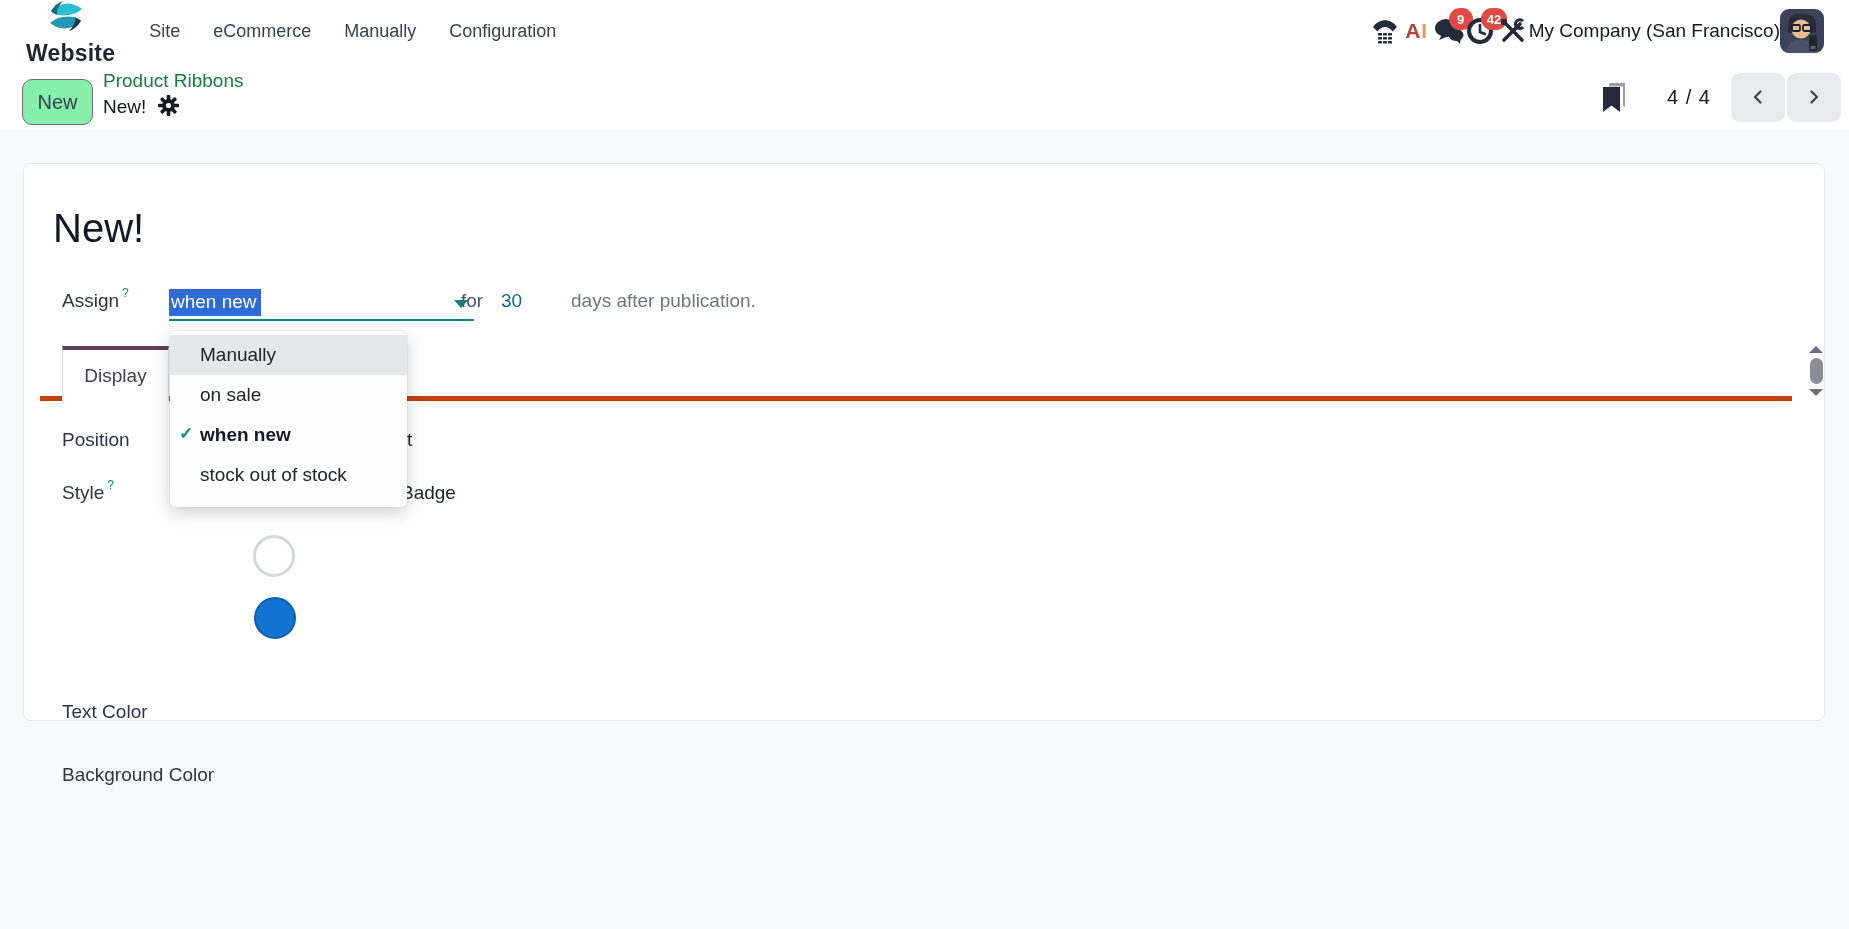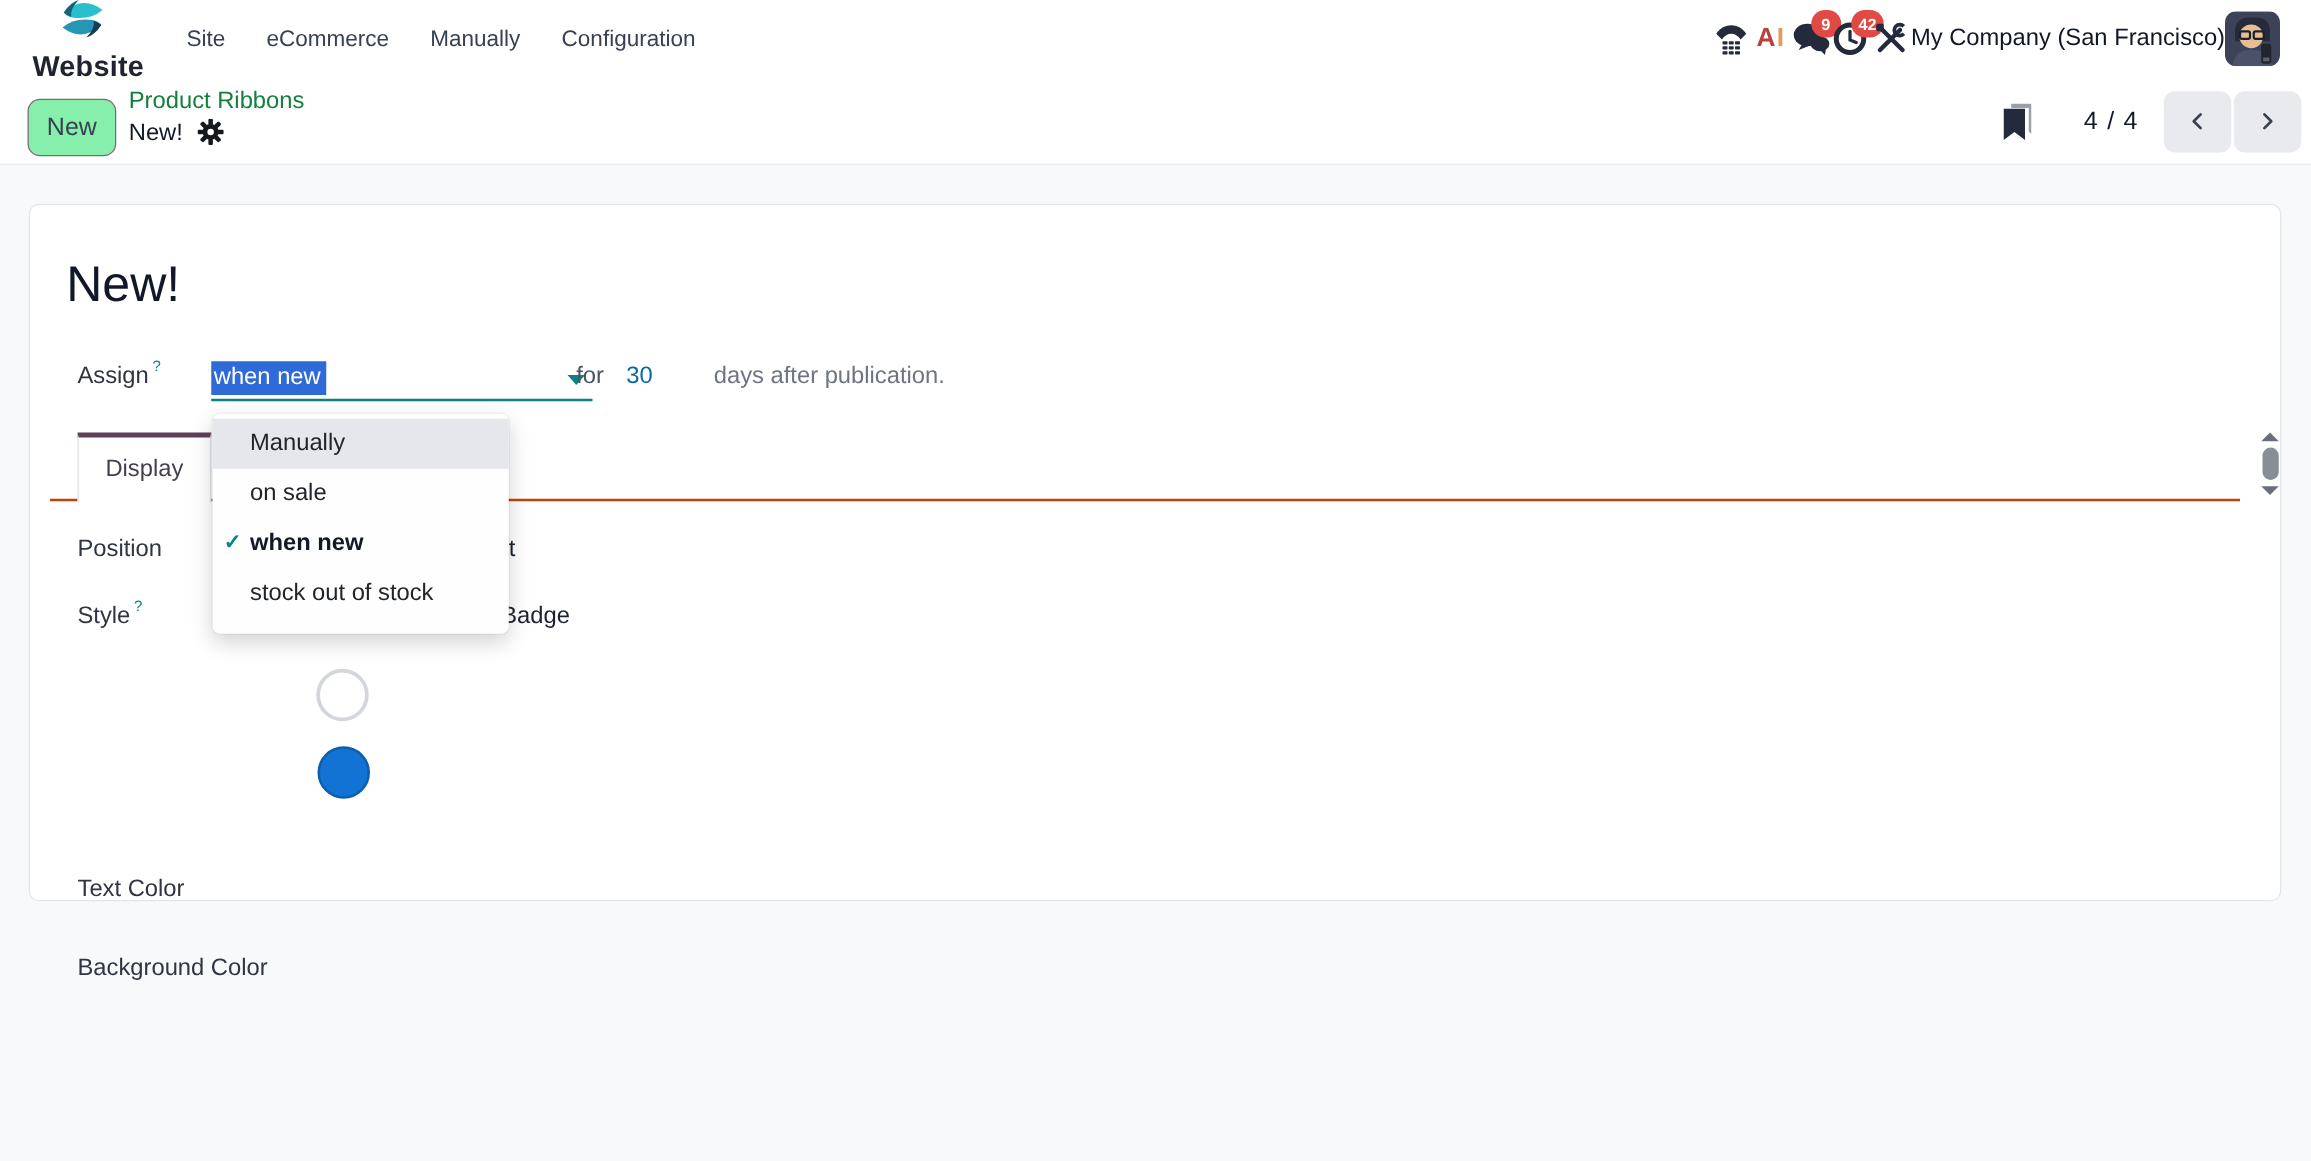--- a/index.html
+++ b/index.html
@@ -47,21 +47,21 @@
   .assign-select { position:absolute; left:145px; top:120px; width:305px; height:37px;
                    border-bottom:2px solid #0c8084; cursor:pointer; }
   .sel-text { display:inline-block; margin-top:5px; font-size:19px; color:#fff; background:#2f6bd8; padding:2px 4px 3px 2px; }
   .sel-caret { position:absolute; right:6px; top:16px; width:0; height:0;
                border-left:7px solid transparent; border-right:7px solid transparent; border-top:8px solid #0c8084; }
   .for-label { position:absolute; left:437px; top:126px; font-size:19px; color:#4b5563; }
   .days-input { position:absolute; left:477px; top:126px; width:60px; font-size:19px; color:#0369a1;
                 border:none; outline:none; background:transparent; font-family:inherit; }
   .days-suffix { position:absolute; left:547px; top:126px; font-size:19px; color:#6d7582; }
 
-  .tab-strip { position:absolute; left:16px; right:32px; top:182px; height:55px; border-bottom:2px solid #c2410c; }
+  .tab-strip { position:absolute; left:16px; right:32px; top:182px; height:55px; border-bottom:5px solid #c2410c; }
   .tab-active { position:absolute; left:22px; top:0; width:107px; height:56px; background:#fff;
                 border-top:4px solid #5d4157; border-left:1px solid #dfe2e7; border-right:1px solid #dfe2e7;
                 display:flex; align-items:center; justify-content:center; font-size:19px; color:#473e4d; cursor:pointer; z-index:1; }
 
   .val-text { position:absolute; font-size:19px; color:#1b2230; }
   .swatch { position:absolute; width:42px; height:42px; border-radius:50%; cursor:pointer; }
   .swatch-text { left:229px; top:371px; background:#fff; border:3px solid #d3d7dc; }
   .swatch-bg { left:230px; top:433px; background:#1273d4; border:2px solid #0d5fae; }
 
   

